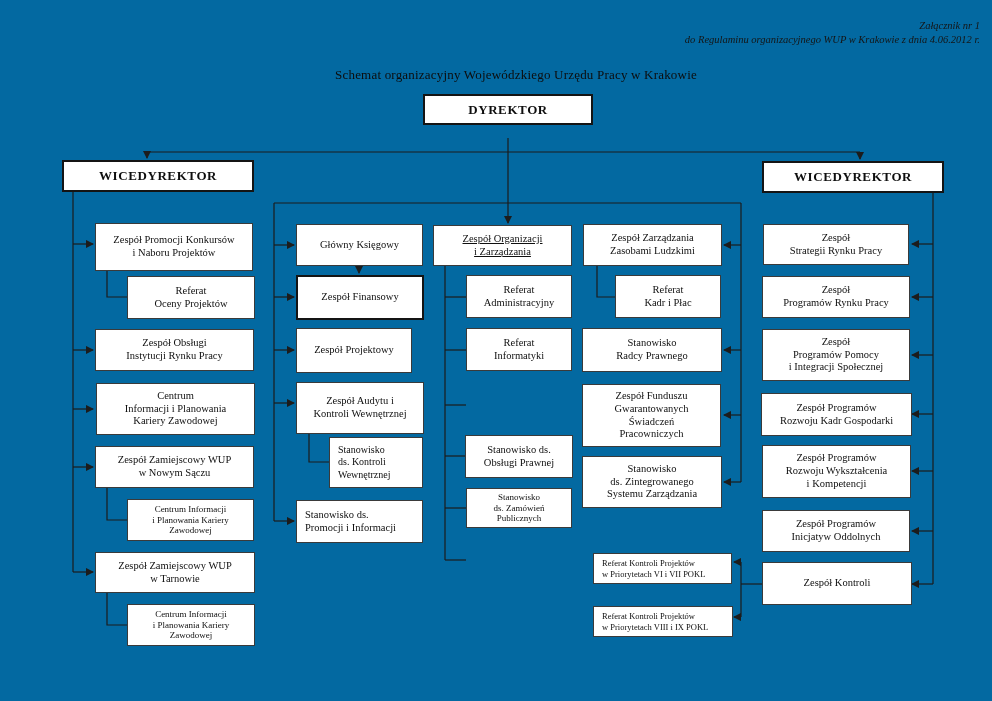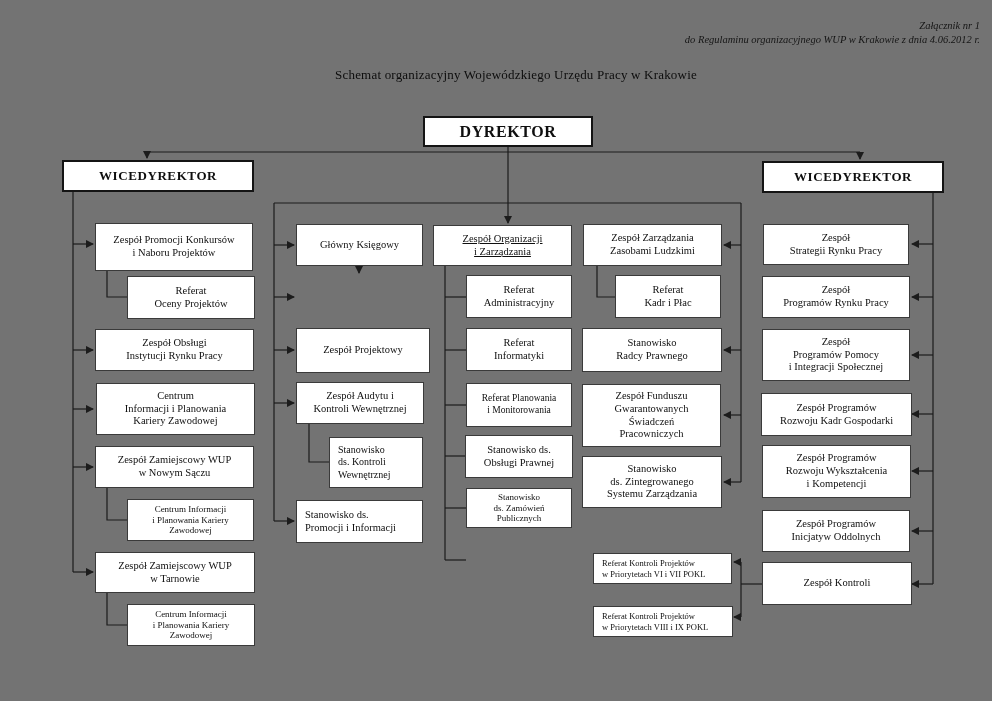--- a/index.html
+++ b/index.html
@@ -1,17 +1,17 @@
 <!DOCTYPE html>
 <html><head>
 <meta charset="utf-8">
 <style>
   html,body{margin:0;padding:0;background:#9a9a9a;}
   .page{
-    position:relative;width:992px;height:701px;background:#737373;
+    position:relative;width:992px;height:701px;background:#0369a1;
     font-family:"Liberation Serif","DejaVu Serif",serif;color:#111;
     overflow:hidden;margin:0 auto;
   }
   .annotation{
     position:absolute;top:19px;right:12px;text-align:right;
     font-style:italic;font-size:10.5px;line-height:1.35;color:#151515;
   }
   .doc-title{
     position:absolute;top:67px;left:0;width:100%;text-align:center;
     font-weight:normal;font-size:13px;color:#0d0d0d;letter-spacing:.2px;padding-left:20px;
@@ -85,21 +85,21 @@
         <polyline points="933,297 912,297" fill="none" stroke="#1c1c1c" stroke-width="1.2" marker-end="url(#ah)"></polyline>
         <polyline points="933,355 912,355" fill="none" stroke="#1c1c1c" stroke-width="1.2" marker-end="url(#ah)"></polyline>
         <polyline points="933,414 912,414" fill="none" stroke="#1c1c1c" stroke-width="1.2" marker-end="url(#ah)"></polyline>
         <polyline points="933,471 912,471" fill="none" stroke="#1c1c1c" stroke-width="1.2" marker-end="url(#ah)"></polyline>
         <polyline points="933,531 912,531" fill="none" stroke="#1c1c1c" stroke-width="1.2" marker-end="url(#ah)"></polyline>
         <polyline points="933,584 912,584" fill="none" stroke="#1c1c1c" stroke-width="1.2" marker-end="url(#ah)"></polyline>
         <polyline points="741,562 734,562" fill="none" stroke="#1c1c1c" stroke-width="1.2" marker-end="url(#ah)"></polyline>
         <polyline points="741,617 734,617" fill="none" stroke="#1c1c1c" stroke-width="1.2" marker-end="url(#ah)"></polyline>
       </svg></div>
   <div id="nodes-layer">
-      <div class="node heavy b" style="left: 423px; top: 116px; width: 170px; height: 31px; font-size: 16px;">
+      <div class="node heavy b" style="left: 423px; top: 94px; width: 170px; height: 31px; font-size: 13px;">
         <span>DYREKTOR</span>
       </div>
       <div class="node heavy b" style="left: 62px; top: 160px; width: 192px; height: 32px; font-size: 13px;">
         <span>WICEDYREKTOR</span>
       </div>
       <div class="node heavy b" style="left: 762px; top: 161px; width: 182px; height: 32px; font-size: 13px;">
         <span>WICEDYREKTOR</span>
       </div>
       <div class="node" style="left: 95px; top: 223px; width: 158px; height: 48px; font-size: 10.5px;">
         <span>Zespół Promocji Konkursów
@@ -132,24 +132,27 @@
 w Tarnowie</span>
       </div>
       <div class="node" style="left: 127px; top: 604px; width: 128px; height: 42px; font-size: 9px;">
         <span>Centrum Informacji
 i Planowania Kariery
 Zawodowej</span>
       </div>
       <div class="node" style="left: 296px; top: 224px; width: 127px; height: 42px; font-size: 10.5px; justify-content: flex-end;">
         <span>Główny Księgowy</span>
       </div>
-      <div class="node" style="left: 296px; top: 328px; width: 134px; height: 45px; font-size: 10.5px;">
+      <div class="node heavy" style="left: 296px; top: 275px; width: 128px; height: 45px; font-size: 10.5px;">
+        <span>Zespół Finansowy</span>
+      </div>
+      <div class="node" style="left: 296px; top: 328px; width: 116px; height: 45px; font-size: 10.5px;">
         <span>Zespół Projektowy</span>
       </div>
-      <div class="node" style="left: 296px; top: 382px; width: 128px; height: 42px; font-size: 10.5px;">
+      <div class="node" style="left: 296px; top: 382px; width: 128px; height: 52px; font-size: 10.5px;">
         <span>Zespół Audytu i
 Kontroli Wewnętrznej</span>
       </div>
       <div class="node l" style="left: 329px; top: 437px; width: 94px; height: 51px; font-size: 10px;">
         <span>Stanowisko
 ds. Kontroli
 Wewnętrznej</span>
       </div>
       <div class="node l" style="left: 296px; top: 500px; width: 127px; height: 43px; font-size: 10.5px;">
         <span>Stanowisko ds.
@@ -159,24 +162,20 @@
         <span>Zespół Organizacji
 i Zarządzania</span>
       </div>
       <div class="node" style="left: 466px; top: 275px; width: 106px; height: 43px; font-size: 10.5px;">
         <span>Referat
 Administracyjny</span>
       </div>
       <div class="node" style="left: 466px; top: 328px; width: 106px; height: 43px; font-size: 10.5px;">
         <span>Referat
 Informatyki</span>
-      </div>
-      <div class="node" style="left: 466px; top: 383px; width: 106px; height: 44px; font-size: 9.5px;">
-        <span>Referat Planowania
-i Monitorowania</span>
       </div>
       <div class="node" style="left: 465px; top: 435px; width: 108px; height: 43px; font-size: 10.5px;">
         <span>Stanowisko ds.
 Obsługi Prawnej</span>
       </div>
       <div class="node" style="left: 466px; top: 488px; width: 106px; height: 40px; font-size: 9px;">
         <span>Stanowisko
 ds. Zamówień
 Publicznych</span>
       </div>

